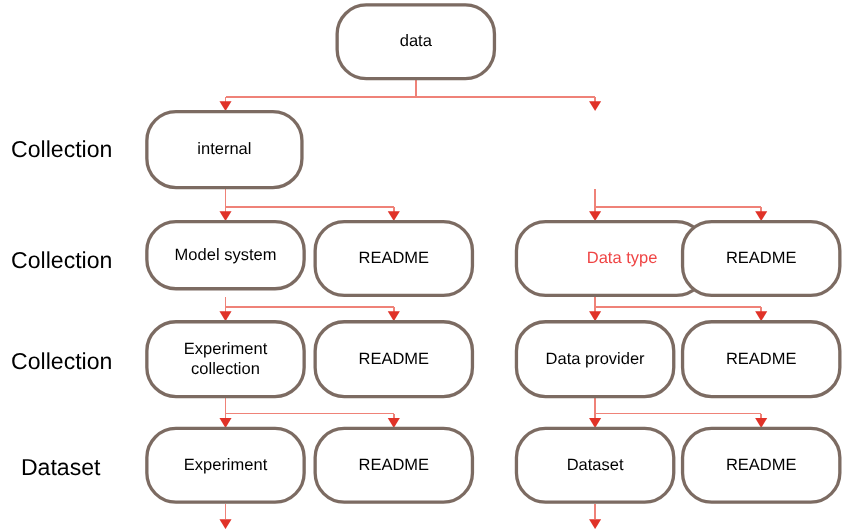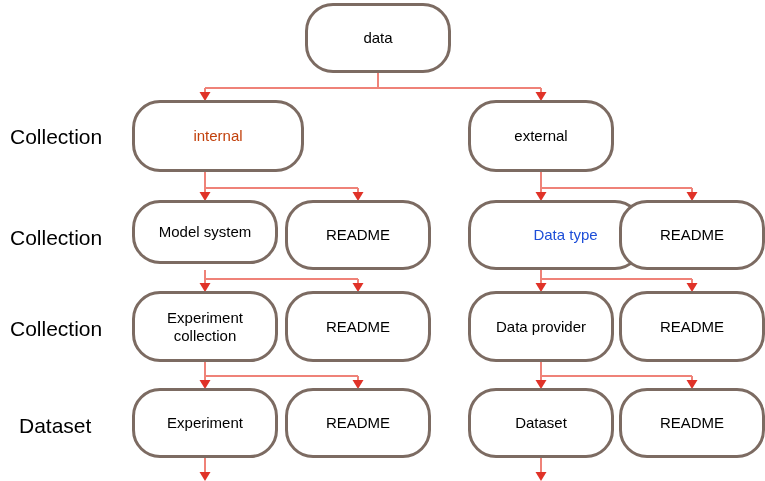--- a/index.html
+++ b/index.html
@@ -106,33 +106,30 @@
       <line x1="541" y1="458" x2="541" y2="472" stroke="#ef8278" stroke-width="1.6" shape-rendering="crispEdges"></line>
       <polygon points="535.5,472 546.5,472 541,481" fill="#e03228"></polygon>
     </svg>
 <div class="row-label" style="left: 10px; top: 126px;">Collection</div>
     <div class="row-label" style="left: 10px; top: 227px;">Collection</div>
     <div class="row-label" style="left: 10px; top: 318px;">Collection</div>
     <div class="row-label" style="left: 19px; top: 415px;">Dataset</div>
     <div class="node" style="left: 305px; top: 3px; width: 146px; height: 70px; border-color: rgb(124, 107, 98); background: rgb(255, 255, 255); color: rgb(0, 0, 0);">
       <span class="node-label">data</span>
     </div>
-    <div class="node" style="left: 132px; top: 100px; width: 172px; height: 72px; border-color: rgb(124, 107, 98); background: rgb(255, 255, 255); color: #c2410c;">
+    <div class="node" style="left: 132px; top: 100px; width: 144px; height: 72px; border-color: rgb(124, 107, 98); background: rgb(255, 255, 255); color: #000000;">
       <span class="node-label">internal</span>
-    </div>
-    <div class="node" style="left: 468px; top: 100px; width: 146px; height: 72px; border-color: rgb(124, 107, 98); background: rgb(255, 255, 255); color: rgb(0, 0, 0);">
-      <span class="node-label">external</span>
     </div>
     <div class="node" style="left: 132px; top: 200px; width: 146px; height: 64px; border-color: rgb(124, 107, 98); background: rgb(255, 255, 255); color: rgb(0, 0, 0);">
       <span class="node-label">Model system</span>
     </div>
     <div class="node" style="left: 285px; top: 200px; width: 146px; height: 70px; border-color: rgb(124, 107, 98); background: rgb(255, 255, 255); color: rgb(0, 0, 0);">
       <span class="node-label">README</span>
     </div>
-    <div class="node" style="left: 468px; top: 200px; width: 175px; height: 70px; border-color: rgb(124, 107, 98); background: rgb(255, 255, 255); color: #1d4ed8; padding-left: 20px;">
+    <div class="node" style="left: 468px; top: 200px; width: 175px; height: 70px; border-color: rgb(124, 107, 98); background: rgb(255, 255, 255); color: #ef4444; padding-left: 20px;">
       <span class="node-label">Data type</span>
     </div>
     <div class="node" style="left: 619px; top: 200px; width: 146px; height: 70px; border-color: rgb(124, 107, 98); background: rgb(255, 255, 255); color: rgb(0, 0, 0);">
       <span class="node-label">README</span>
     </div>
     <div class="node" style="left: 132px; top: 291px; width: 146px; height: 71px; border-color: rgb(124, 107, 98); background: rgb(255, 255, 255); color: rgb(0, 0, 0);">
       <span class="node-label">Experiment
 collection</span>
     </div>
     <div class="node" style="left: 285px; top: 291px; width: 146px; height: 71px; border-color: rgb(124, 107, 98); background: rgb(255, 255, 255); color: rgb(0, 0, 0);">

